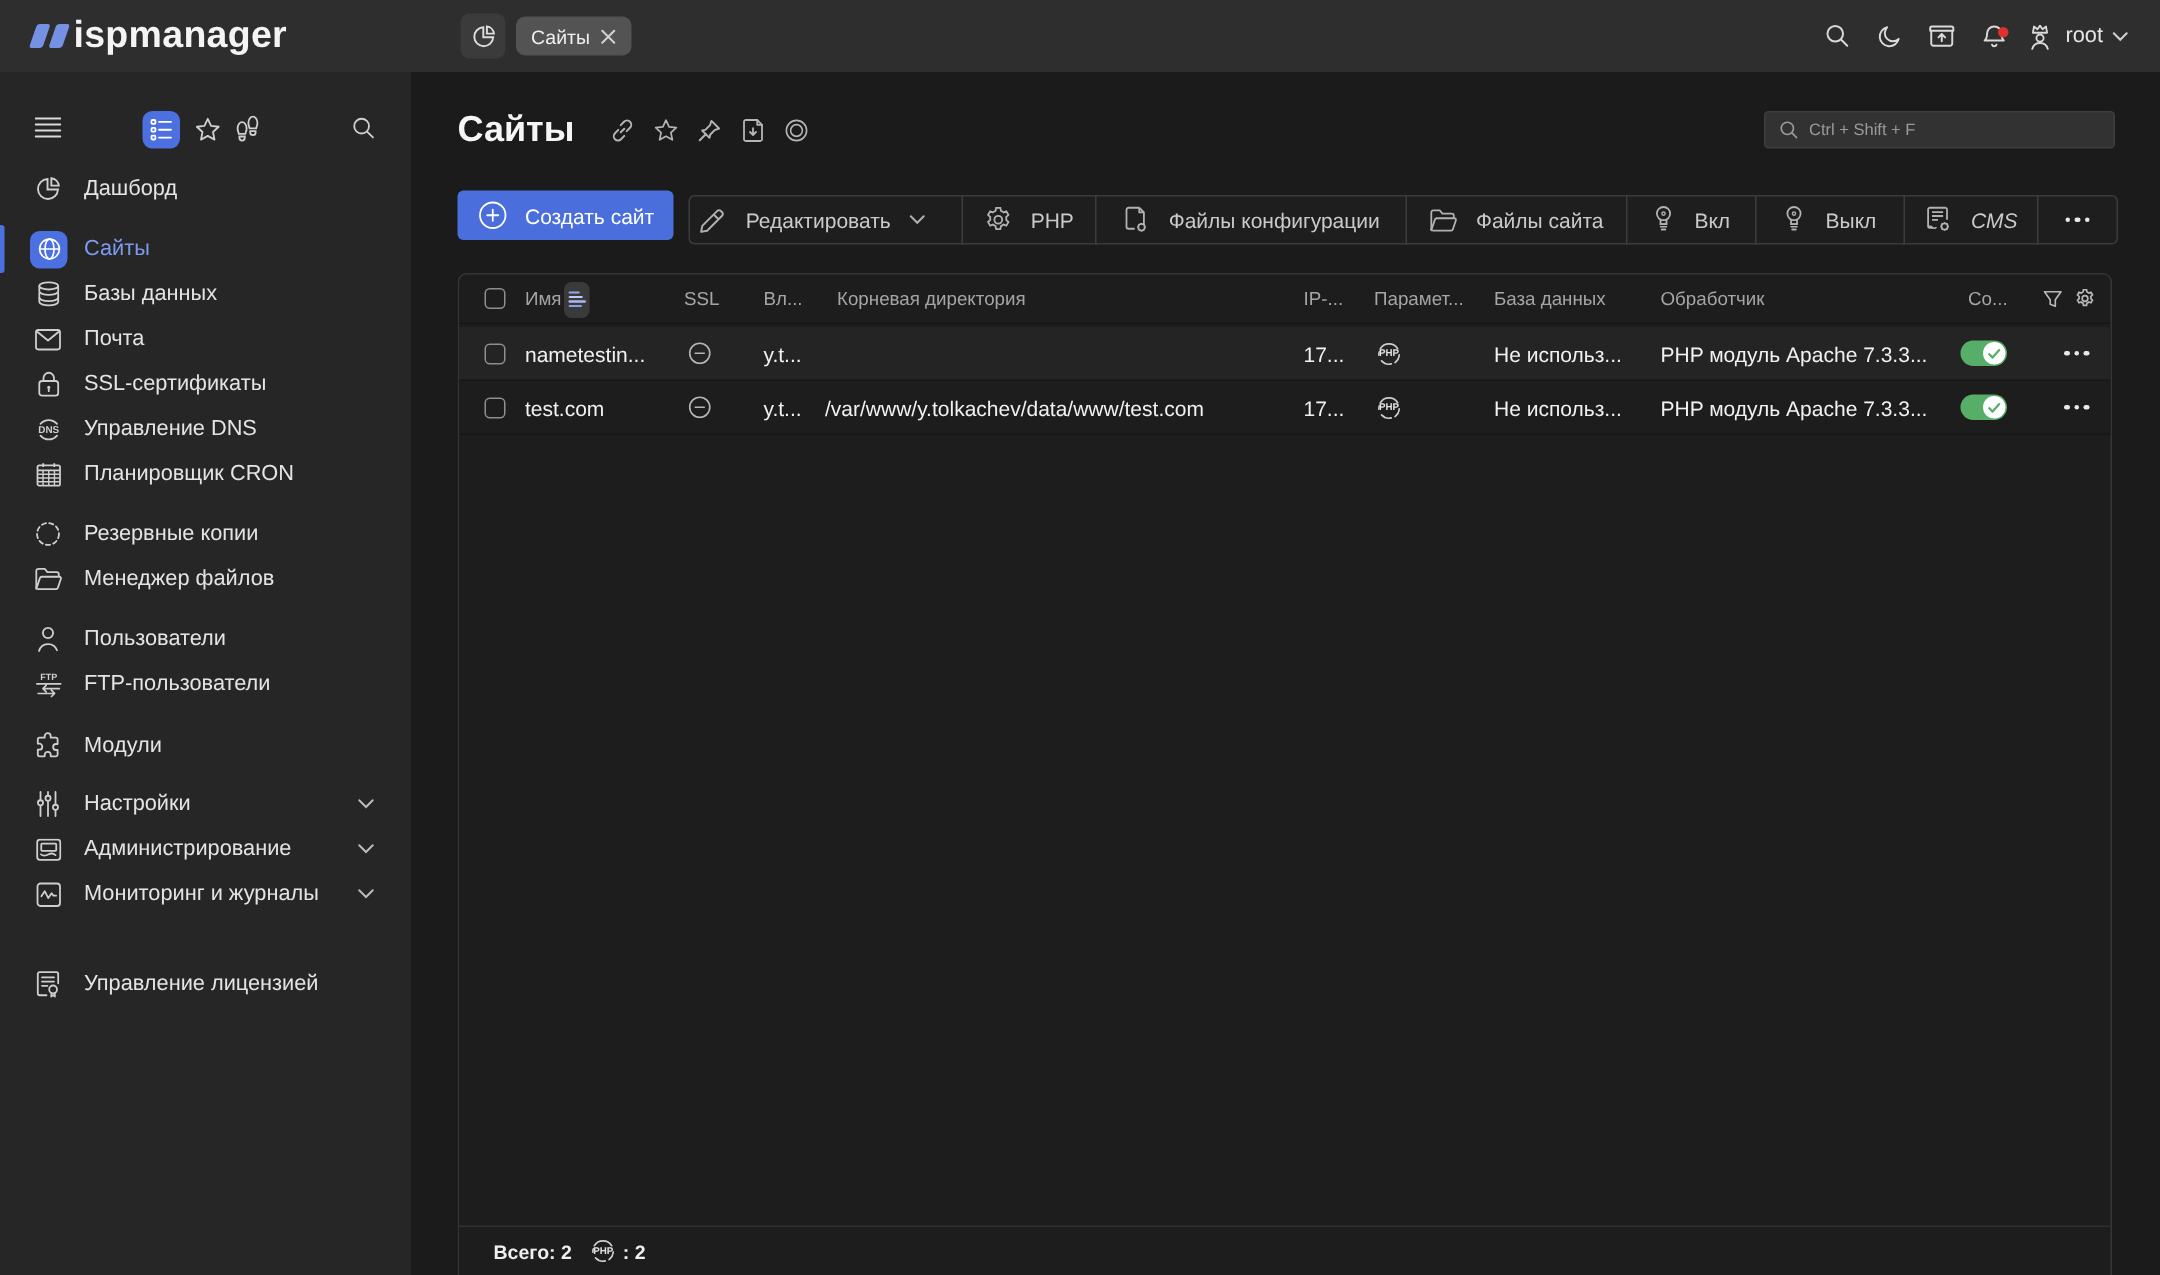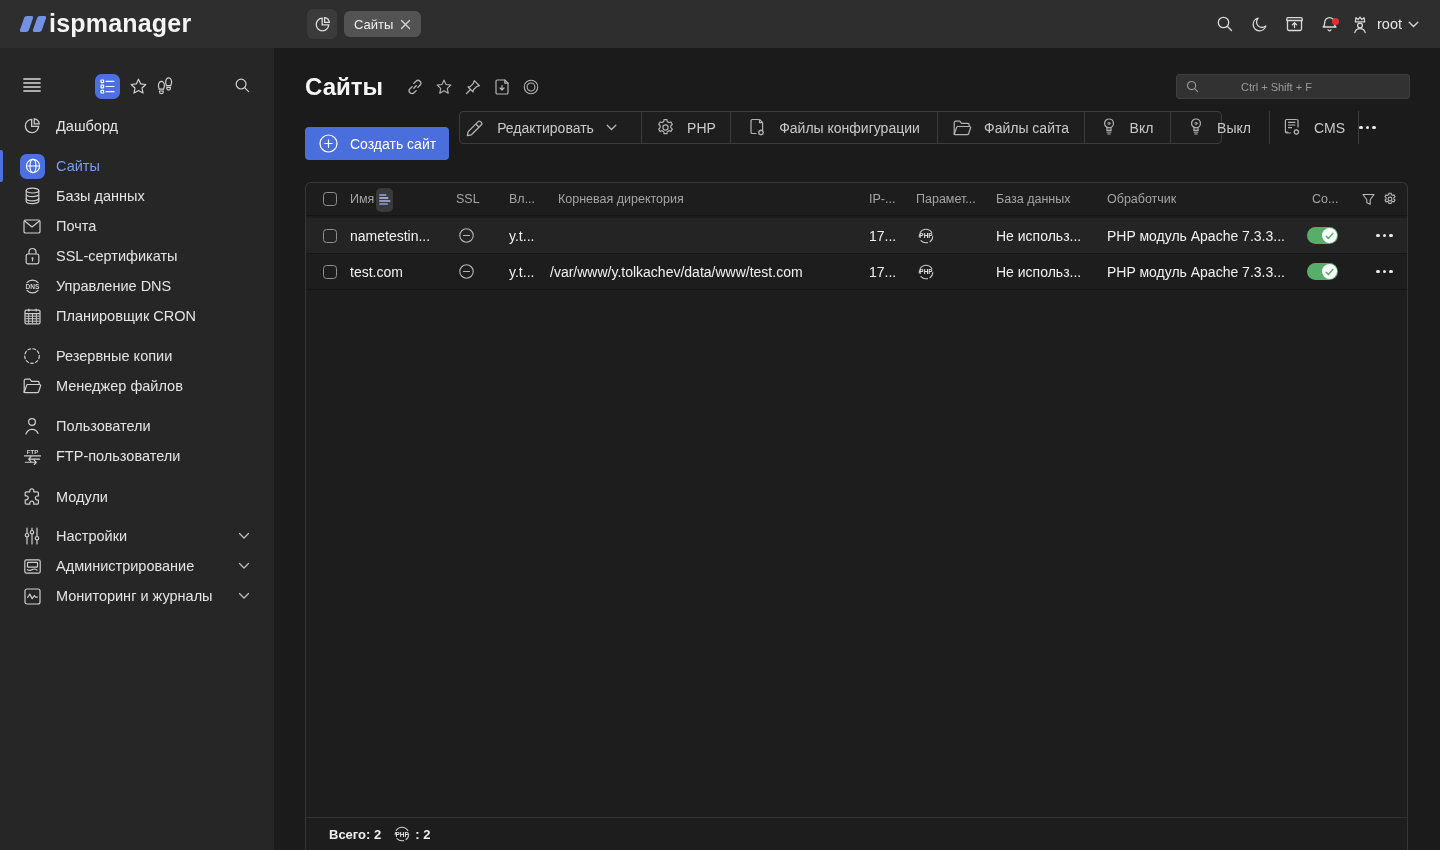--- a/index.html
+++ b/index.html
@@ -26,23 +26,23 @@
 .mi .ic { position:absolute; left:22px; width:20px; height:20px; display:flex; align-items:center; justify-content:center; color:#cfcfcf; }
 .mi .lbl { position:absolute; left:56px; white-space:nowrap; }
 .mi .chev { position:absolute; right:24px; color:#bdbdbd; display:flex; }
 .activebar { position:absolute; left:0; top:102px; width:3px; height:32px; background:#4c70e0; border-radius:0 2px 2px 0; }
 
 .content { position:absolute; left:274px; top:48px; width:1166px; height:802px; background:#1b1b1b; }
 .title { position:absolute; left:31px; top:25px; color:#f5f5f5; font-size:24px; font-weight:bold; }
 .titleicons { position:absolute; left:133px; top:31px; display:flex; gap:13px; color:#b5b5b5; }
 .titleicons > div { width:16px; height:16px; display:flex; align-items:center; justify-content:center; }
 .searchbox { position:absolute; left:902px; top:26px; width:234px; height:25px; background:#323232; border:1px solid #3e3e3e; border-radius:3px; display:flex; align-items:center; color:#9a9a9a; }
-.searchbox span { font-size:11px;margin-left:35px; }
+.searchbox span { font-size:11px; }
 .btn-blue { position:absolute; left:31px; top:79px; width:144px; height:33px; background:#4a6fdc; border-radius:4px; display:flex; align-items:center; color:#fff; font-size:14px; }
-.btngroup { position:absolute; left:185px; top:63px; width:763px; height:33px; border:1px solid #3c3c3c; border-radius:4px; background:#1e1e1e; display:flex; align-items:center; color:#cacaca; font-size:14px; }
+.btngroup { position:absolute; left:185px; top:82px; width:953px; height:33px; border:1px solid #3c3c3c; border-radius:4px; background:#1e1e1e; display:flex; align-items:center; color:#cacaca; font-size:14px; }
 .gb { display:flex; align-items:center; justify-content:center; height:100%; color:#cacaca; flex:none; }
 .gb .gi { color:#b2b2b2; display:flex; }
 .gdiv { width:1px; height:33px; background:#3c3c3c; flex:none; }
 
 .tablewrap { position:absolute; left:31px; top:134px; width:1103px; height:668px; border:1px solid #363636; border-bottom:none; border-radius:6px 6px 0 0; background:#1d1d1d; }
 .thead { position:absolute; left:0; top:0; width:100%; height:33px; border-bottom:1px solid #161616; color:#a5a5a5; font-size:12.5px; }
 .trow { position:absolute; left:0; width:100%; height:36px; color:#f1f1f1; font-size:14px; border-bottom:1px solid #161616; }
 .trow1 { top:35px; background:#242424; }
 .trow2 { top:71px; background:#1d1d1d; }
 .cell { position:absolute; top:0; height:100%; display:flex; align-items:center; white-space:nowrap; }
@@ -302,20 +302,31 @@
           <path d="M3.6 9.5 l2.2 -3.4 2.4 4.6 2.2 -3.2 1.2 1.6 h1.8" stroke-linecap="round"></path>
         </svg>
       </div>
     <div class="lbl">Мониторинг и журналы</div>
     <div class="chev">
         <svg width="12" height="8" viewBox="0 0 12 8" fill="none" stroke="currentColor" stroke-width="1.3" stroke-linecap="round">
           <path d="M1.5 1.5 L6 6 L10.5 1.5"></path>
         </svg>
       </div>
   </div>
+  <div class="mi" style="top:593px">
+    <div class="ic">
+        <svg width="16" height="18" viewBox="0 0 16 18" fill="none" stroke="currentColor" stroke-width="1.2" stroke-linecap="round">
+          <path d="M14.8 8.5 V2.4 a1.3 1.3 0 0 0 -1.3 -1.3 H2.5 a1.3 1.3 0 0 0 -1.3 1.3 v12.8 a1.3 1.3 0 0 0 1.3 1.3 h4.5"></path>
+          <path d="M4 4.6 h8 M4 7.4 h8 M4 10.2 h3.6"></path>
+          <circle cx="11.4" cy="12.6" r="2.6"></circle>
+          <path d="M10.2 14.8 v2.6 l1.2 -1 1.2 1 v-2.6" stroke-width="1.1"></path>
+        </svg>
+      </div>
+    <div class="lbl">Управление лицензией</div>
+  </div>
 </div>
 <div class="content">
   <div class="title">Сайты</div>
   <div class="titleicons">
     <div>
         <svg width="16" height="16" viewBox="0 0 16 16" fill="none" stroke="currentColor" stroke-width="1.3" stroke-linecap="round">
           <path d="M6.8 9.2 L9.2 6.8 M5.2 7.6 L3 9.8 a2.8 2.8 0 0 0 4 4 l2.2 -2.2 M10.8 8.4 L13 6.2 a2.8 2.8 0 0 0 -4 -4 L6.8 4.4"></path>
         </svg>
       </div>
     <div>
@@ -424,21 +435,21 @@
             <circle cx="7" cy="5.4" r="4.4"></circle>
             <path d="M5 9.4 v3 h4 v-3"></path>
             <path d="M5 12.4 h4 M5 14.2 h4" stroke-width="1"></path>
             <path d="M5.8 16 h2.4"></path>
             <circle cx="7" cy="5.4" r="1.1" stroke-width="0.9"></circle>
           </svg>
         </div>
       <span style="margin-left:14px">Выкл</span>
     </div>
     <div class="gdiv"></div>
-    <div class="gb" style="width:88px;">
+    <div class="gb" style="width:88px;font-style:italic;">
       <div class="gi">
           <svg width="19" height="19" viewBox="0 0 19 19" fill="none" stroke="currentColor" stroke-width="1.2" stroke-linejoin="round">
             <path d="M13.8 1.5 H3.6 a1.2 1.2 0 0 0 -1.2 1.2 v11 a1.2 1.2 0 0 0 1.2 1.2 h2"></path>
             <path d="M15 9.5 V2.7 a1.2 1.2 0 0 0 -1.2 -1.2"></path>
             <path d="M5 4.4 h7.4 M5 7 h7.4 M5 9.6 h4"></path>
             <path d="M2.4 13 c0.8 -0.8 2 -0.8 2.8 0 0.8 0.8 2 0.8 2.8 0" transform="translate(0,1.5)" stroke-width="1"></path>
             <circle cx="13.4" cy="14" r="2.1"></circle>
             <path d="M13.4 11.2 v0.9 M13.4 15.9 v0.9 M10.6 14 h0.9 M15.3 14 h0.9 M11.4 12 l0.65 0.65 M14.75 15.35 l0.65 0.65 M15.4 12 l-0.65 0.65 M12.05 15.35 l-0.65 0.65" stroke-width="0.9"></path>
           </svg>
         </div>

